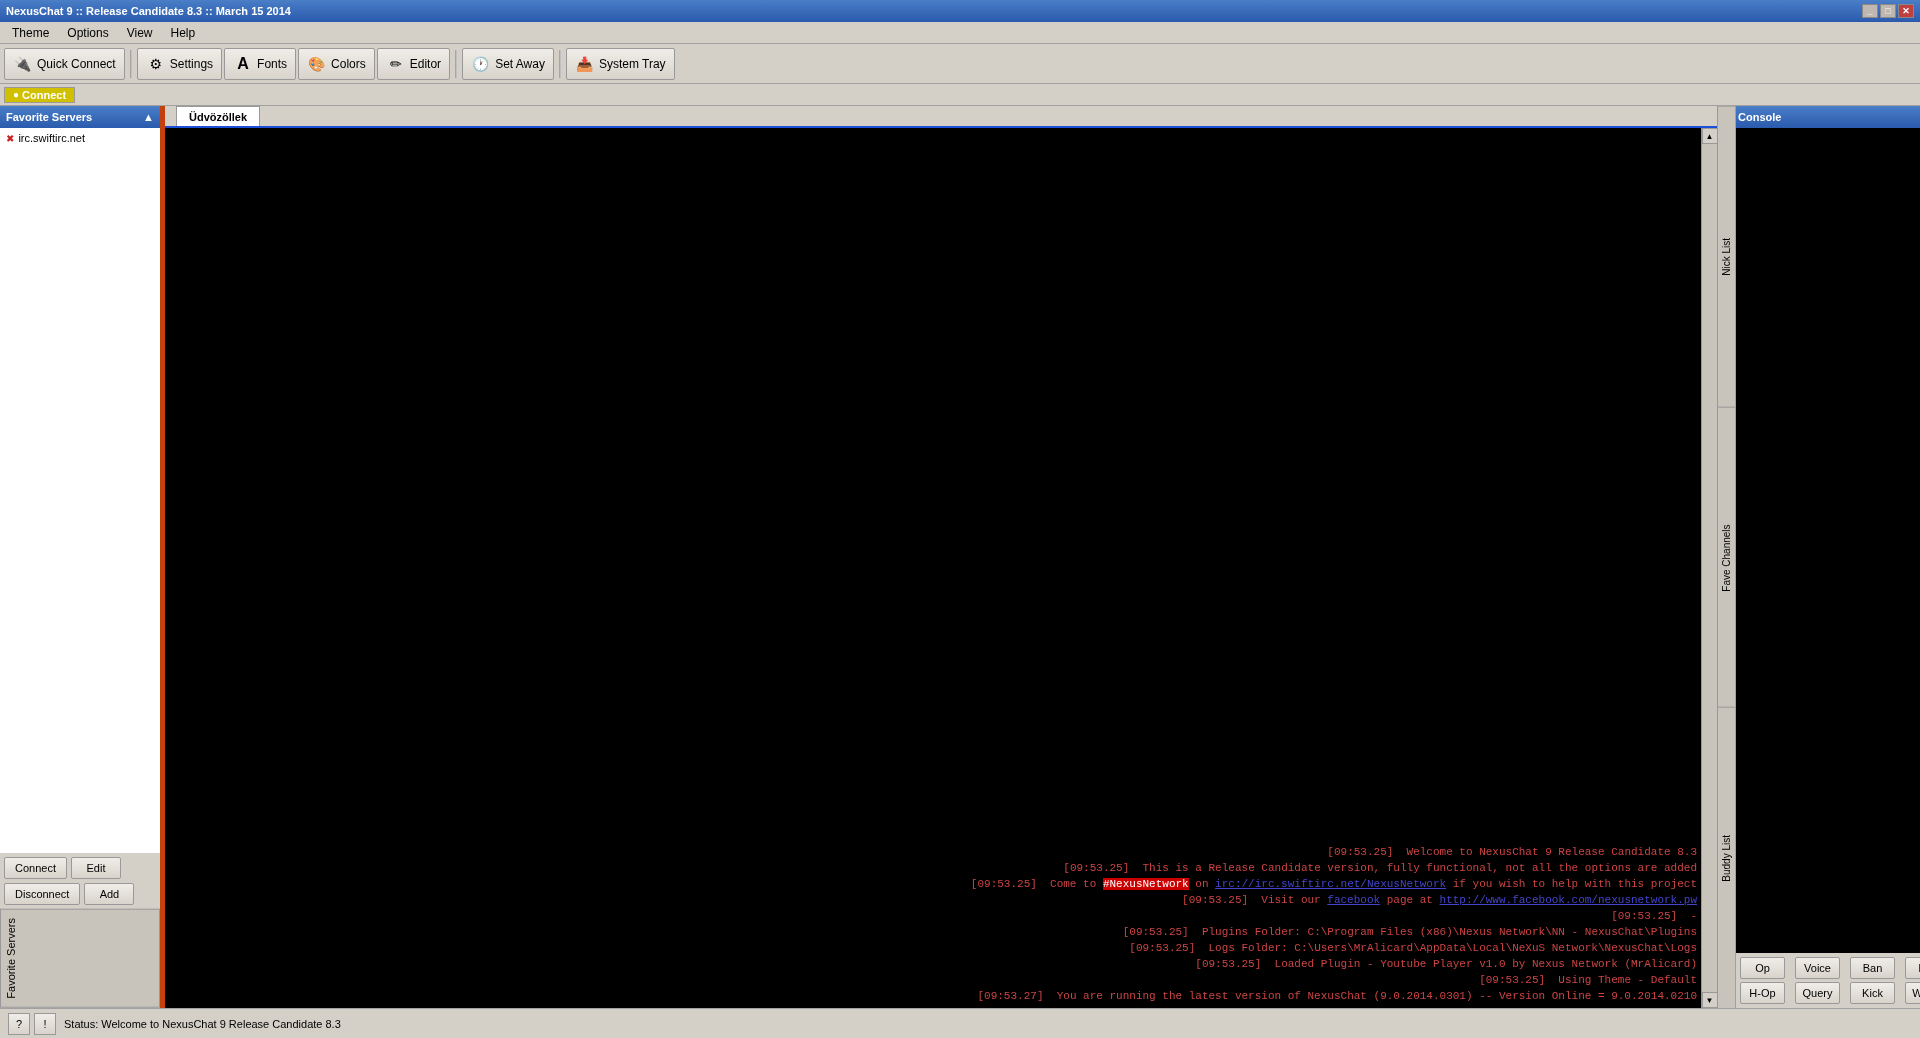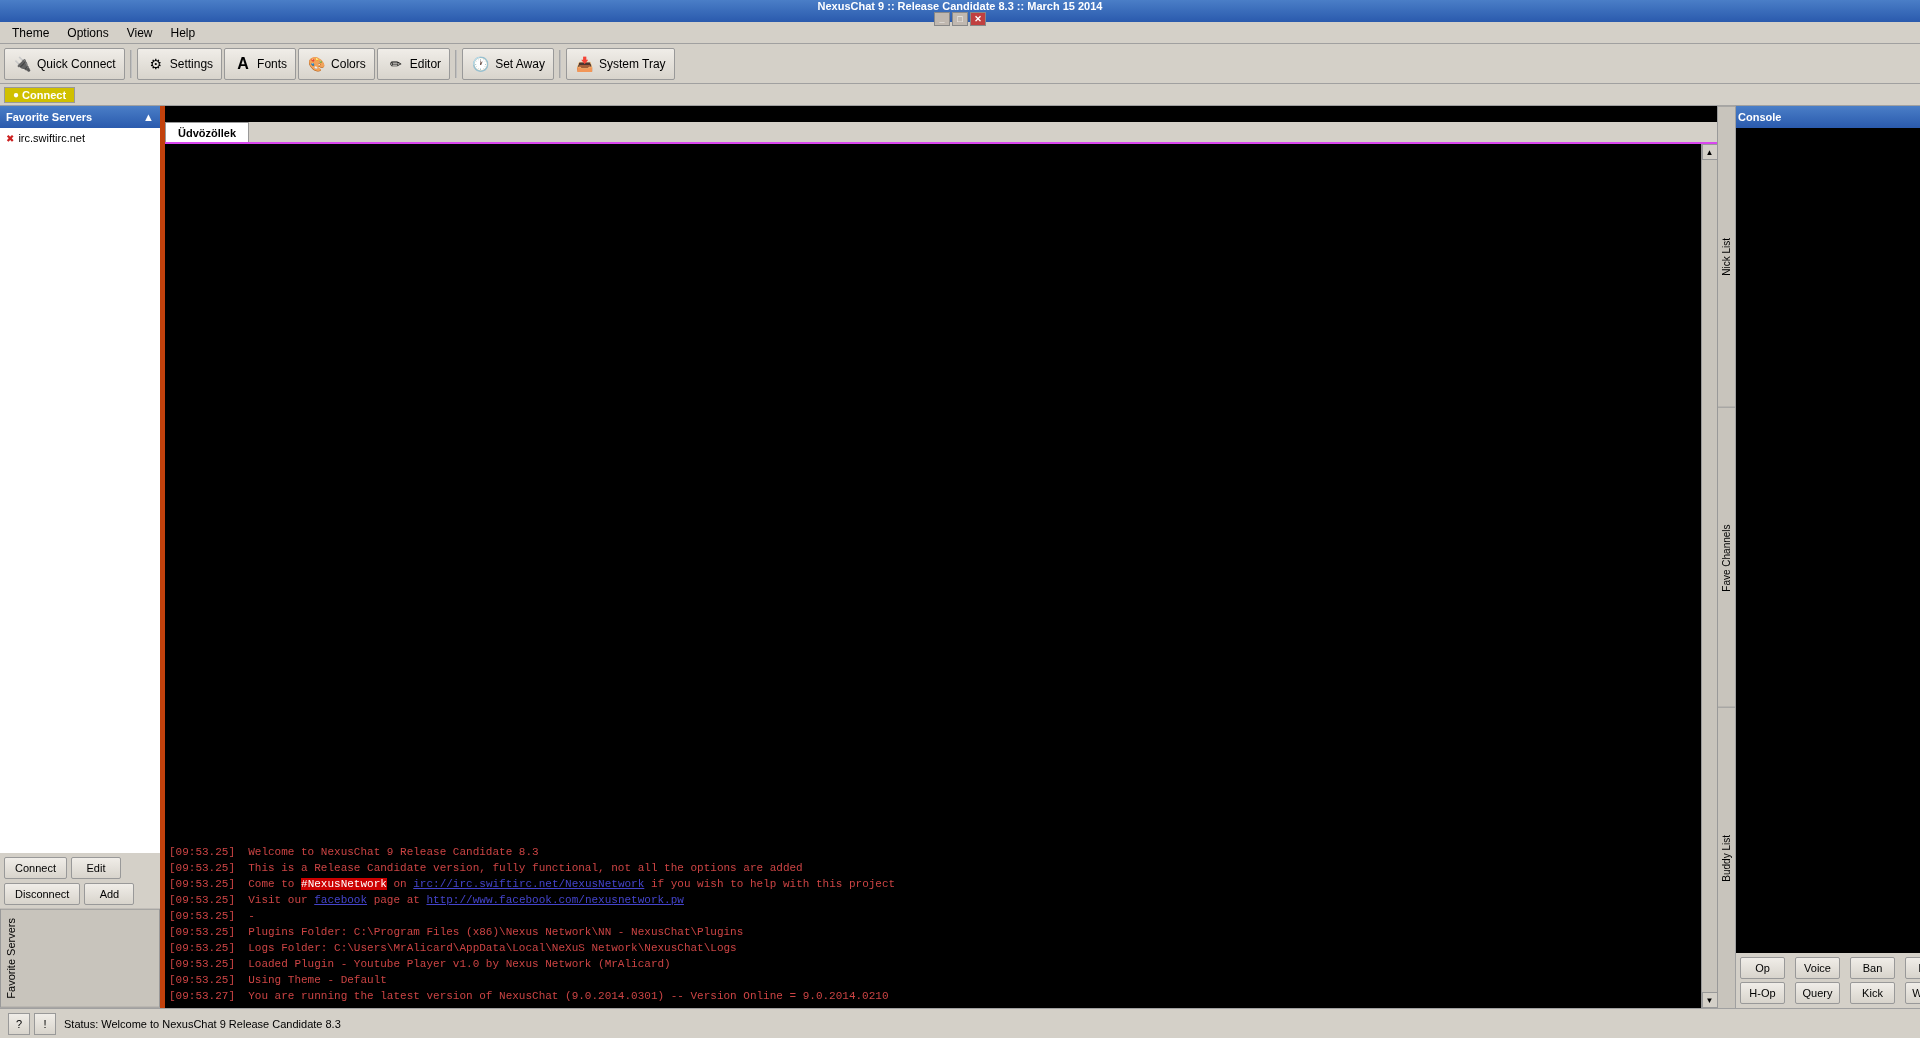--- a/index.html
+++ b/index.html
@@ -17,21 +17,20 @@
     #title-bar {
       background: linear-gradient(to bottom, #4a7ec7, #2a5aad);
       height: 22px;
       display: flex;
       align-items: center;
       justify-content: flex-start;
       padding: 0 6px;
       color: white;
       font-size: 11px;
       font-weight: bold;
-      flex-direction: column;
     }
     #title-bar .title-text { flex: 1; }
     #title-bar .win-controls { display: flex; gap: 2px; }
     .win-btn {
       width: 16px; height: 14px;
       background: #c0b8b0;
       border: 1px solid #888;
       font-size: 9px;
       cursor: pointer;
       display: flex; align-items: center; justify-content: center;
@@ -169,23 +168,22 @@
       flex-direction: column;
       background: #000;
     }
 
     
     #channel-tabs {
       background: #d4d0c8;
       height: 22px;
       display: flex;
       align-items: flex-end;
-      padding: 0 0;
-      border-bottom: 2px solid #d946ef;
-      margin-top: 16px;
+      padding: 0 11px;
+      border-bottom: 2px solid #1d4ed8;
     }
     .channel-tab {
       background: #e8e4e0;
       border: 1px solid #999;
       border-bottom: none;
       padding: 2px 12px;
       font-size: 11px;
       cursor: pointer;
       height: 20px;
       display: flex; align-items: center;
@@ -202,20 +200,21 @@
       position: relative;
       display: flex;
       flex-direction: column;
     }
     #chat-messages {
       position: absolute;
       bottom: 0;
       left: 0;
       right: 0;
       padding: 4px;
+      text-align: right;
     }
     .chat-line {
       font-family: 'Courier New', monospace;
       font-size: 11px;
       line-height: 16px;
       color: #cc4444;
       white-space: pre-wrap;
       word-break: break-all;
     }
     .chat-line .highlight {

